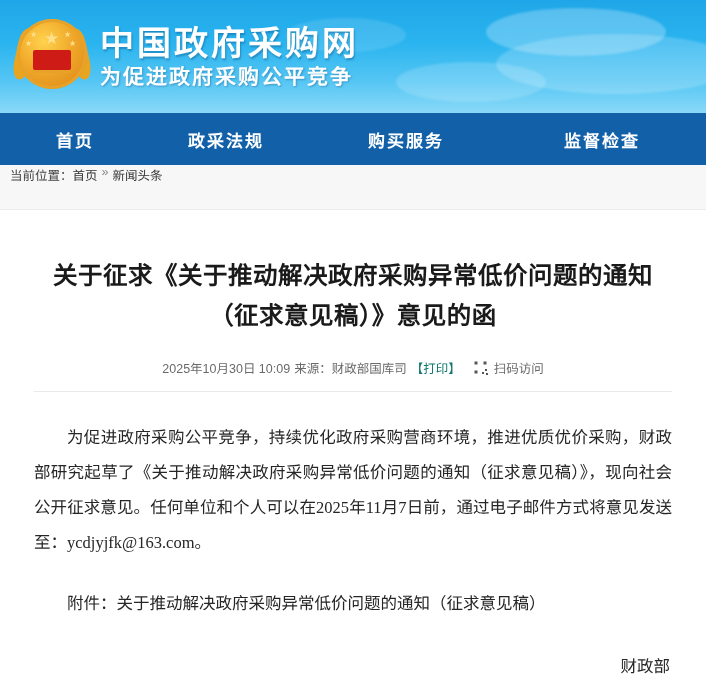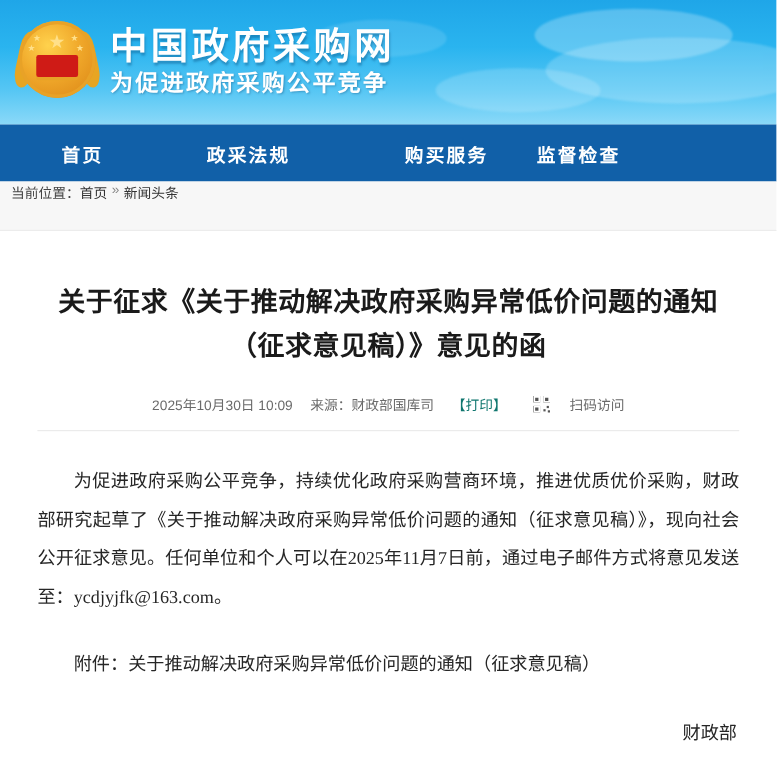--- a/index.html
+++ b/index.html
@@ -129,21 +129,21 @@
     color: #ffffff;
     font-size: 17px;
     font-weight: bold;
     letter-spacing: 2px;
     cursor: pointer;
     white-space: nowrap;
   }
   .nav-item:nth-child(1) { margin-left: 56px; }
   .nav-item:nth-child(2) { margin-left: 94px; }
   .nav-item:nth-child(3) { margin-left: 104px; }
-  .nav-item:nth-child(4) { margin-left: 44px; }
+  .nav-item:nth-child(4) { margin-left: 120px; }
 
   
   .crumb-wrap {
     height: 44px;
     background: #f7f7f7;
     display: flex;
     padding-left: 10px;
     border-bottom: 1px solid #ececec;
     font-size: 12.5px;
     color: #444;
@@ -165,21 +165,21 @@
     font-weight: bold;
     line-height: 40px;
     color: #1a1a1a;
     letter-spacing: .5px;
   }
   .meta {
     margin-top: 22px;
     display: flex;
     align-items: center;
     justify-content: center;
-    gap: 16px;
+    gap: 4px;
     font-size: 12.5px;
     color: #6a6a6a;
     flex-wrap: nowrap;
   }
   .meta .date { letter-spacing: 0; }
   .meta .print {
     color: #0f766e;
     cursor: pointer;
   }
   .qr-icon {

